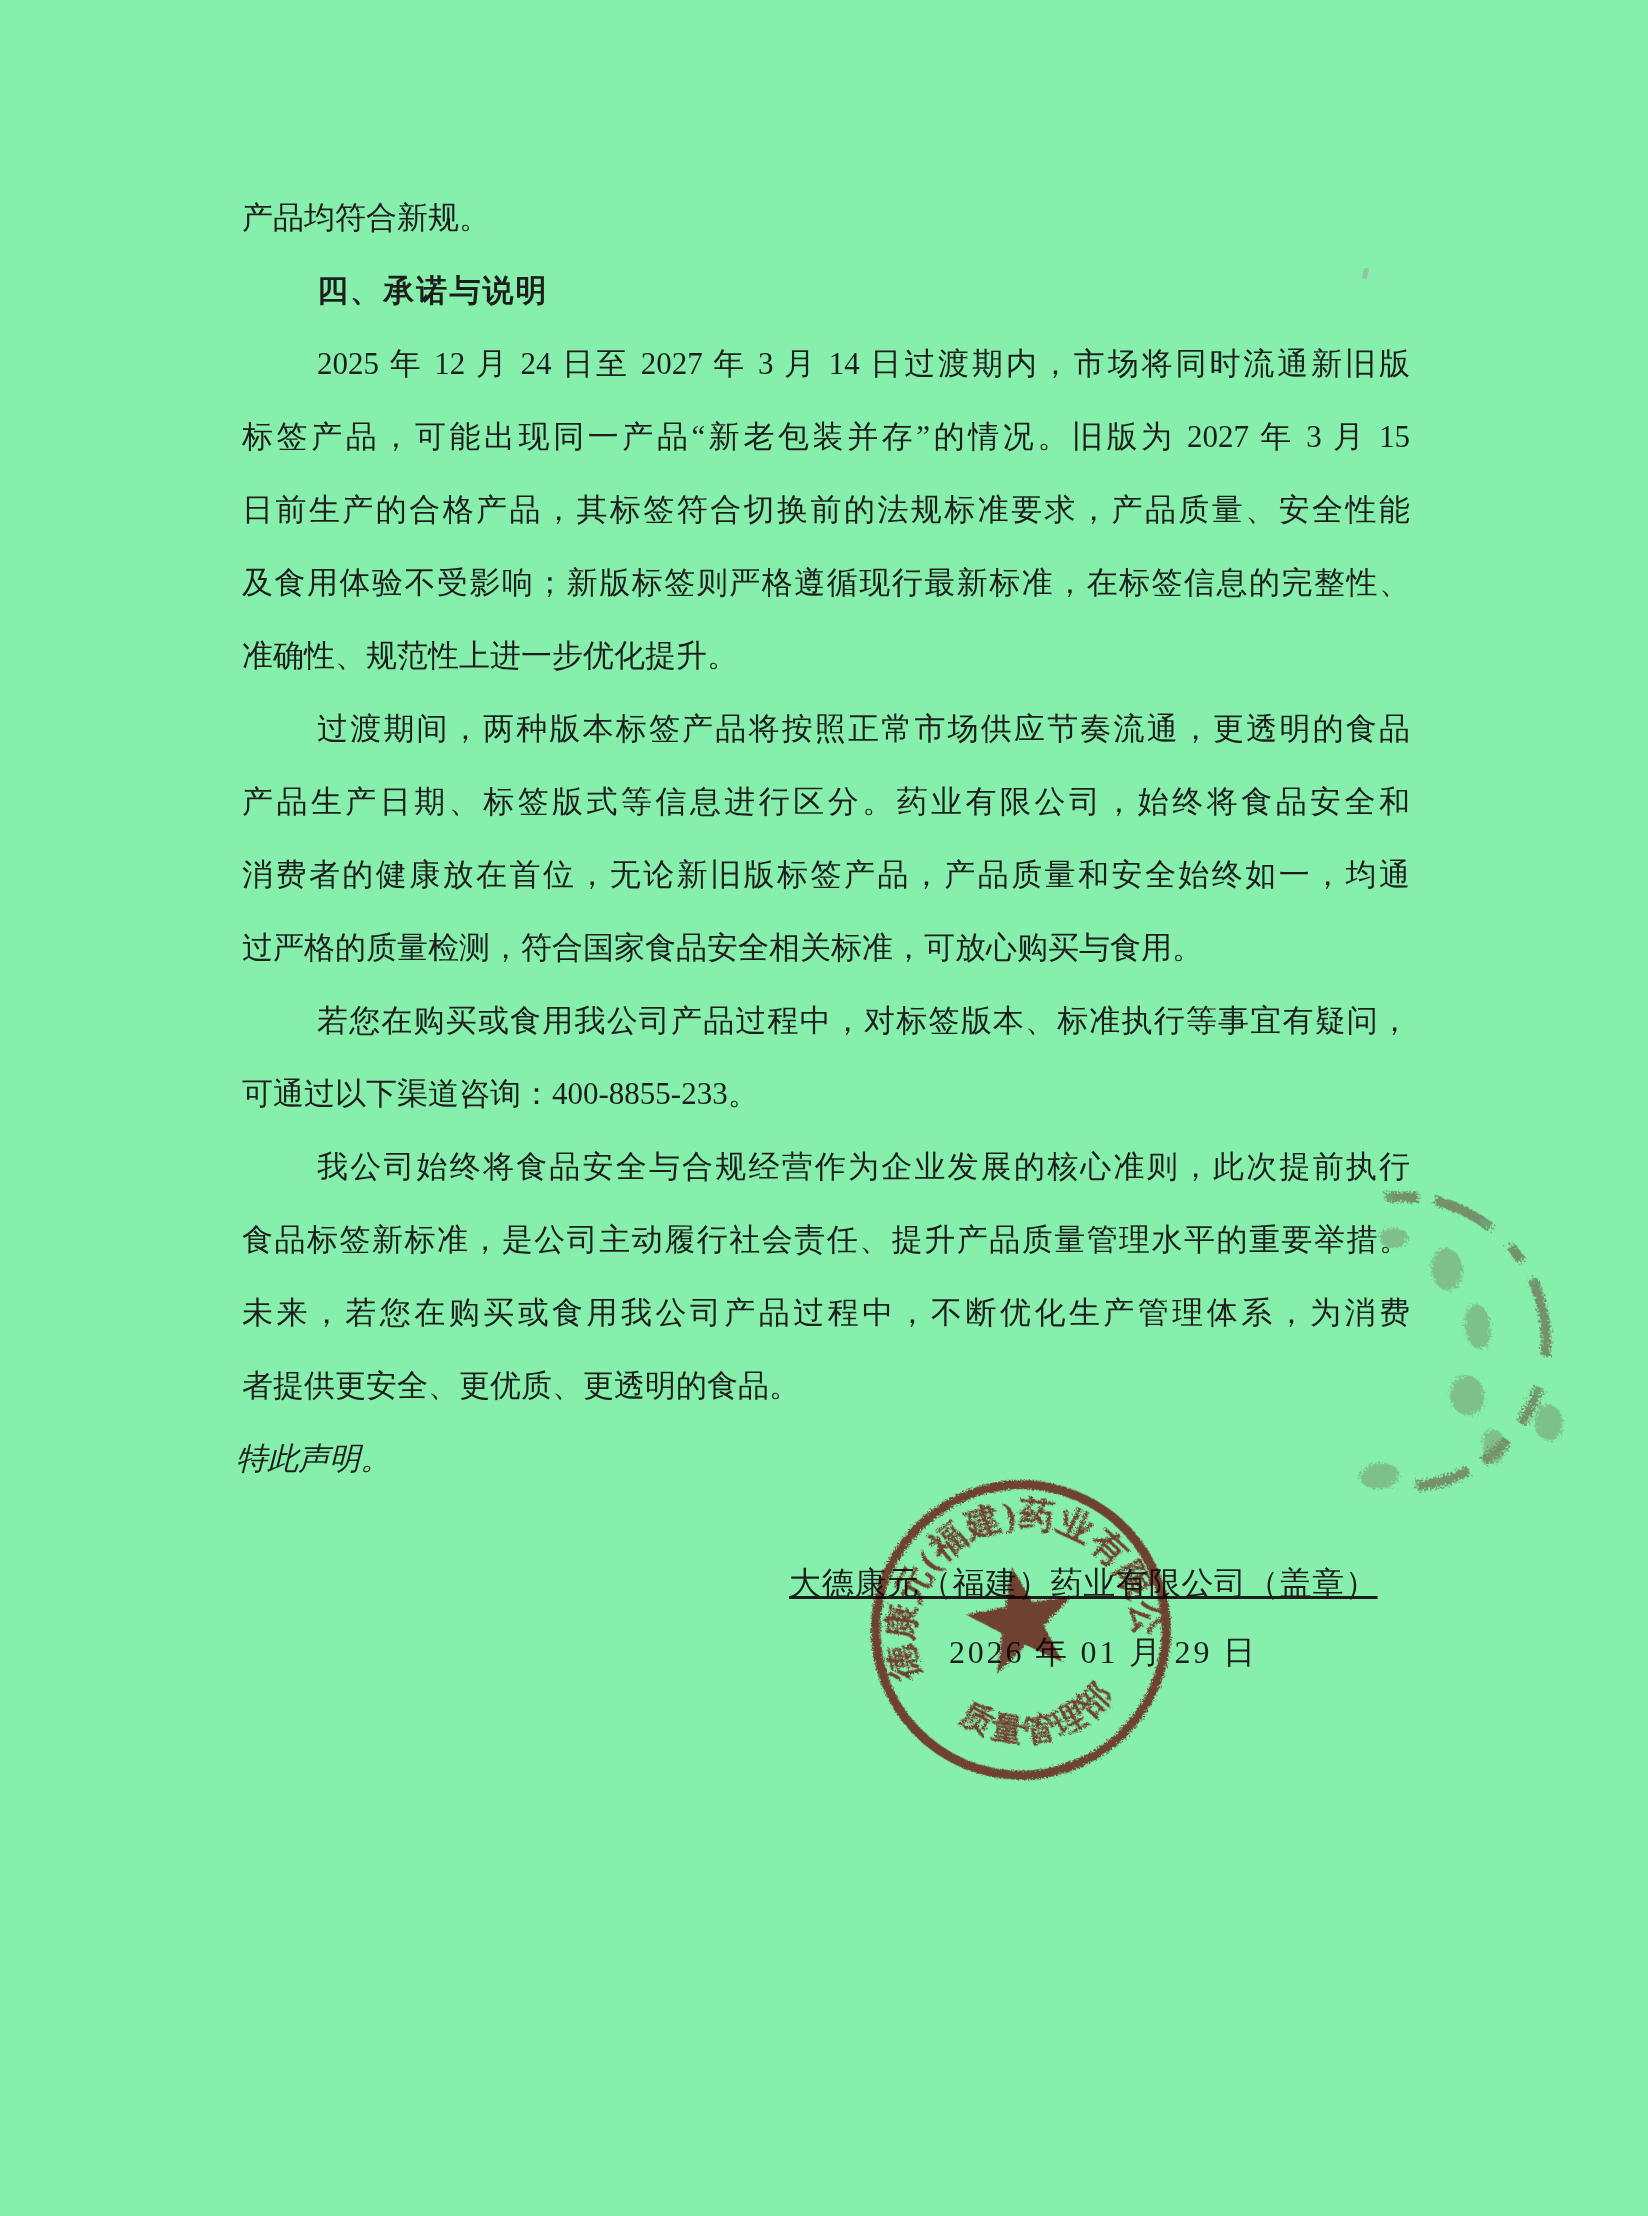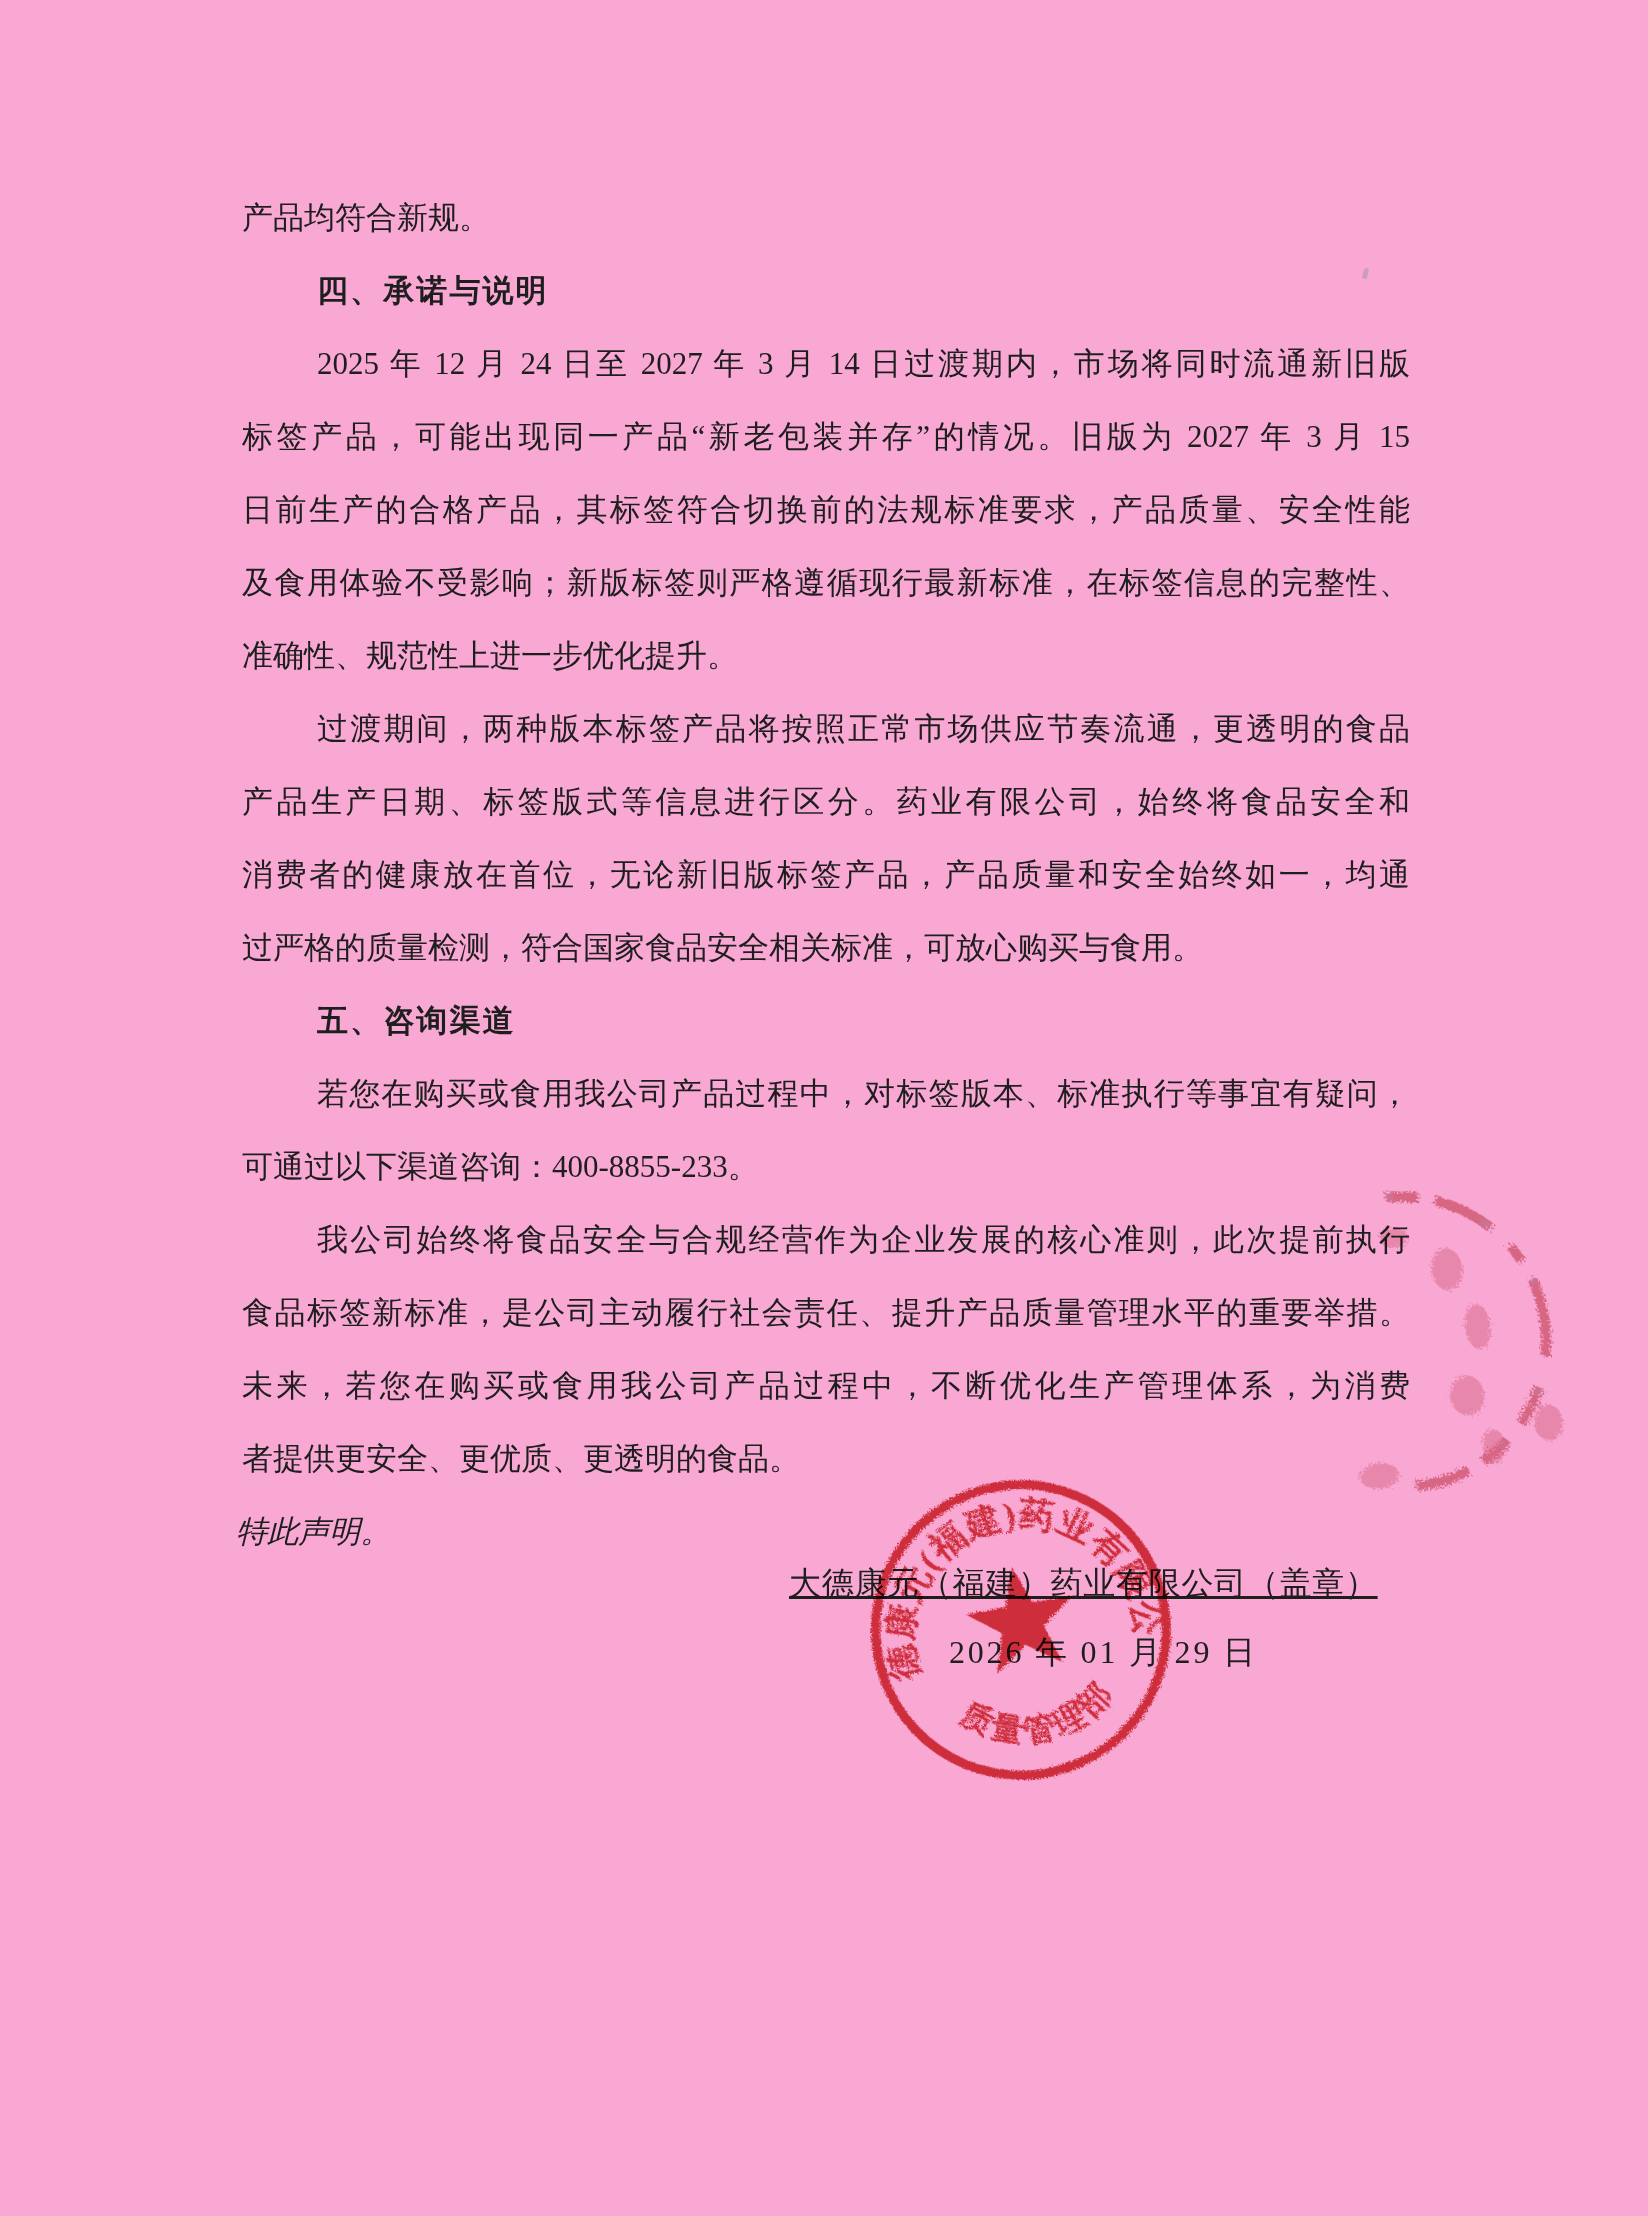--- a/index.html
+++ b/index.html
@@ -1,19 +1,19 @@
 <!DOCTYPE html>
 <html style="font-size:11.3px"><head>
 <meta charset="utf-8">
 <style>
   html,body{margin:0;padding:0;background:#9a9a9a;}
   #page{
     position:relative;
     width:1649px;height:2216px;
-    background:#f9a8d4;
+    background:#86efac;
     overflow:hidden;
     font-family:"Liberation Serif", serif;
     color:#1e1e1e;
   }
   .textcol{
     position:absolute;left:242px;top:181px;width:1168px;
     font-size:31px;line-height:73px;
   }
   .ln{height:73px;}
   .j{text-align:justify;text-align-last:justify;}
@@ -54,21 +54,20 @@
     <div class="ln in h">四、承诺与说明</div>
     <div class="ln in j">2025 年 12 月 24 日至 2027 年 3 月 14 日过渡期内，市场将同时流通新旧版</div>
     <div class="ln j">标签产品，可能出现同一产品“新老包装并存”的情况。旧版为 2027 年 3 月 15</div>
     <div class="ln j">日前生产的合格产品，其标签符合切换前的法规标准要求，产品质量、安全性能</div>
     <div class="ln j">及食用体验不受影响；新版标签则严格遵循现行最新标准，在标签信息的完整性、</div>
     <div class="ln">准确性、规范性上进一步优化提升。</div>
     <div class="ln in j">过渡期间，两种版本标签产品将按照正常市场供应节奏流通，更透明的食品</div>
     <div class="ln j">产品生产日期、标签版式等信息进行区分。药业有限公司，始终将食品安全和</div>
     <div class="ln j">消费者的健康放在首位，无论新旧版标签产品，产品质量和安全始终如一，均通</div>
     <div class="ln">过严格的质量检测，符合国家食品安全相关标准，可放心购买与食用。</div>
-    <div class="ln in h">五、咨询渠道</div>
     <div class="ln in j">若您在购买或食用我公司产品过程中，对标签版本、标准执行等事宜有疑问，</div>
     <div class="ln">可通过以下渠道咨询：400-8855-233。</div>
     <div class="ln in j">我公司始终将食品安全与合规经营作为企业发展的核心准则，此次提前执行</div>
     <div class="ln j">食品标签新标准，是公司主动履行社会责任、提升产品质量管理水平的重要举措。</div>
     <div class="ln j">未来，若您在购买或食用我公司产品过程中，不断优化生产管理体系，为消费</div>
     <div class="ln">者提供更安全、更优质、更透明的食品。</div>
     <div class="ln out">特此声明。</div>
   </div>
 
   <div class="sig-company">大德康元（福建）药业有限公司（盖章）</div>

